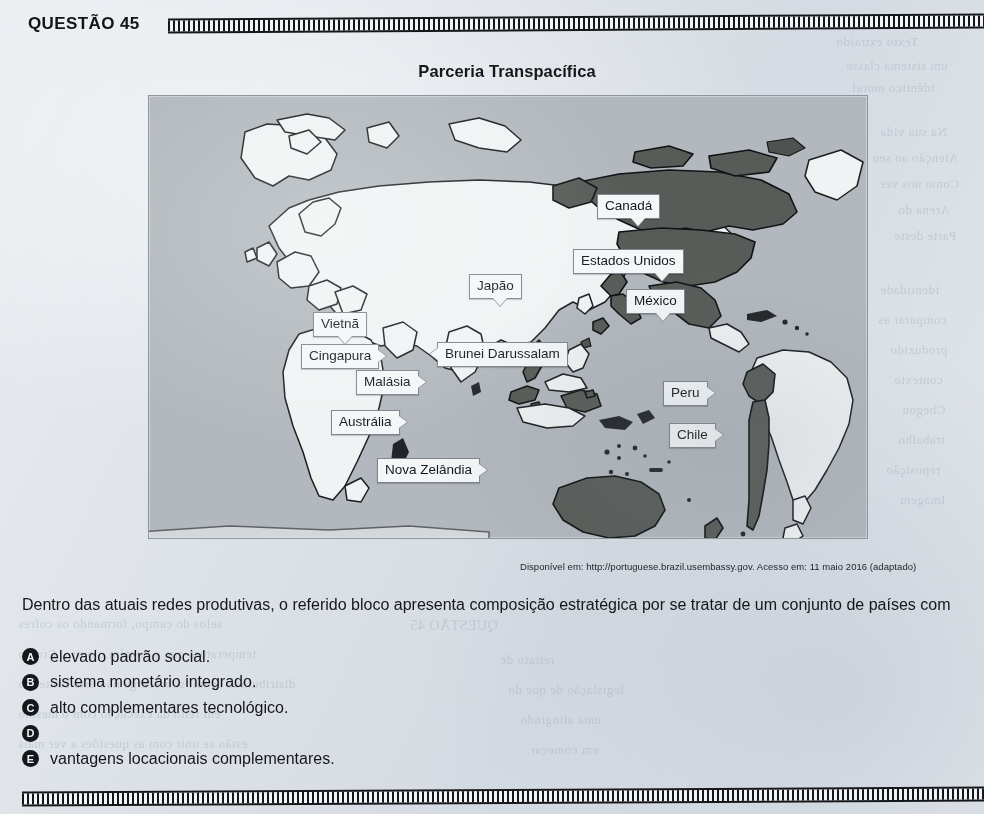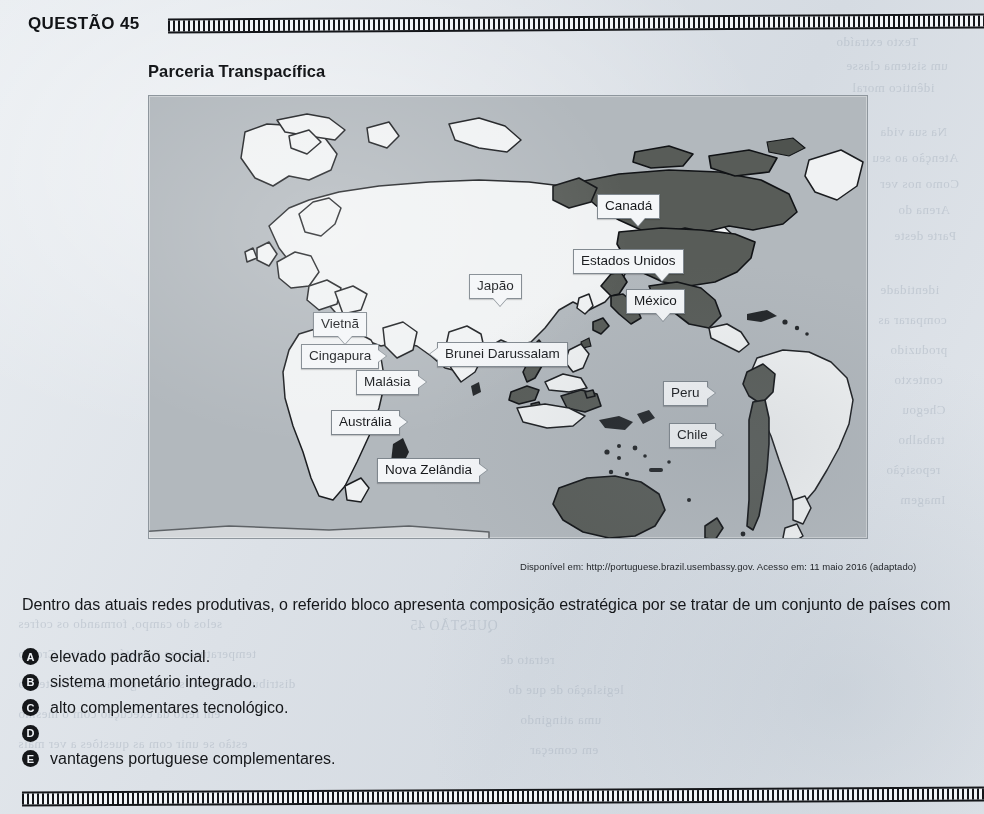--- a/index.html
+++ b/index.html
@@ -39,21 +39,21 @@
   
   #q-number{
     position:absolute;left:28px;top:14px;
     font-size:17px;font-weight:bold;letter-spacing:.4px;
     color:#111316;
   }
 
   
   #map-title{
     position:absolute;left:148px;top:62px;width:718px;
-    font-size:16.5px;font-weight:bold;letter-spacing:.1px;
+    text-align:center;font-size:16.5px;font-weight:bold;letter-spacing:.1px;
   }
 
   
   #map-frame{
     position:absolute;left:148px;top:95px;width:718px;height:442px;
     background:#b2b8bd;
     border:1px solid #8e969d;
     box-shadow:0 0 0 1px rgba(255,255,255,.35) inset;
     overflow:hidden;
   }
@@ -331,17 +331,17 @@
     </div>
     <div class="opt">
       <span class="opt-letter">C</span>
       <span class="opt-text">alto complementares tecnológico.</span>
     </div>
     <div class="opt">
       <span class="opt-letter">D</span>
     </div>
     <div class="opt">
       <span class="opt-letter">E</span>
-      <span class="opt-text">vantagens portuguese complementares.</span>
+      <span class="opt-text">vantagens locacionais complementares.</span>
     </div>
   </div>
 
 <div id="rule-bottom" class="ladder"></div>
 
 </body></html>

